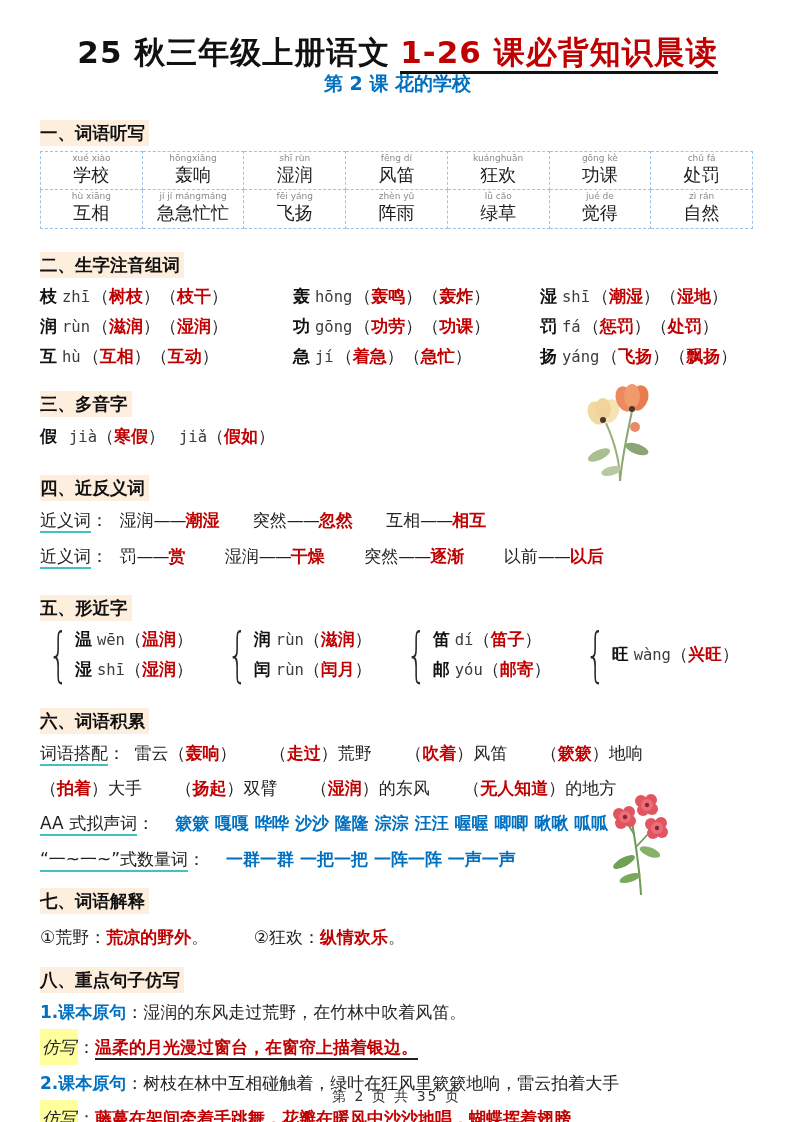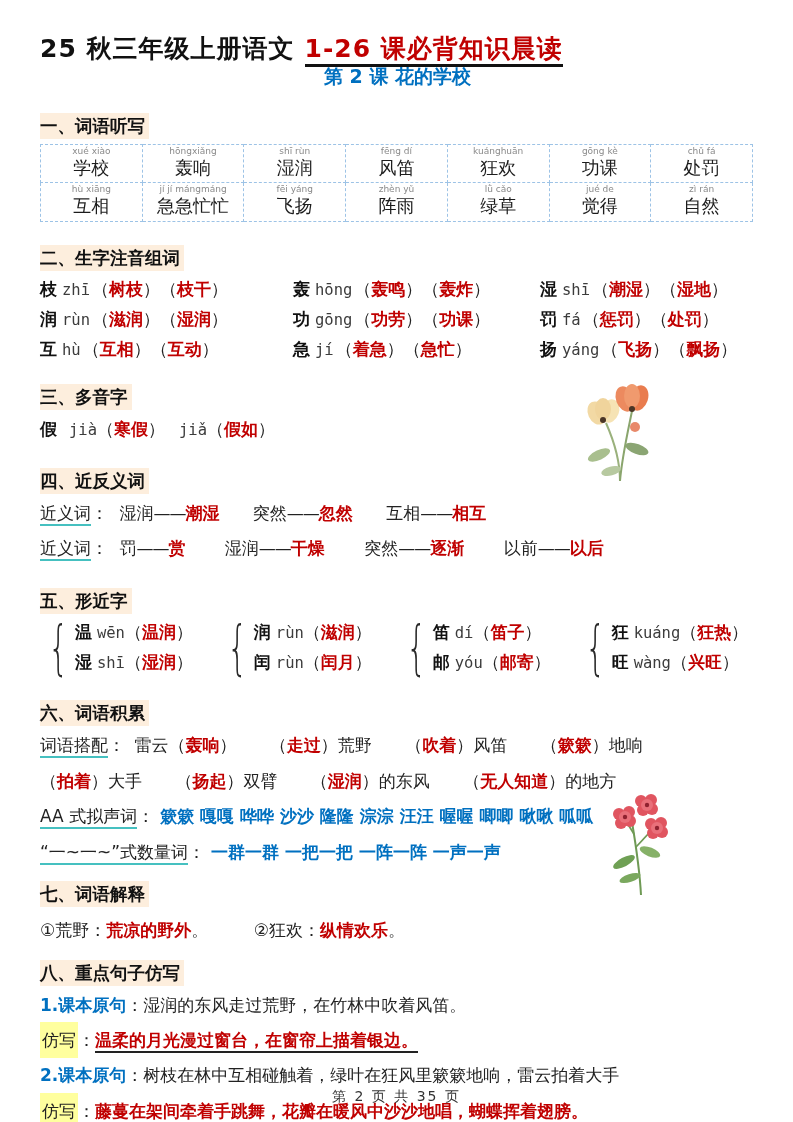--- a/index.html
+++ b/index.html
@@ -1,21 +1,21 @@
 <!DOCTYPE html>
 <html><head>
 <meta charset="utf-8">
 <style>
   * { margin:0; padding:0; box-sizing:border-box; }
   html,body { width:793px; height:1122px; background:#ffffff; }
   body { font-family:"DejaVu Sans", sans-serif; color:#1d1d1d; overflow:hidden; }
   .page { position:relative; width:793px; height:1122px; padding:34px 38px 0 40px; background:#fff; }
 
   
-  .title { font-weight:900; font-size:25px; letter-spacing:1px; line-height:1.2; }
+  .title { text-align:center; font-weight:900; font-size:31px; letter-spacing:1px; line-height:1.2; }
   .t-black { color:#111; margin-right:10px; }
   .t-red { color:#c00000; border-bottom:3px solid #111; padding-bottom:1px; }
   .subtitle { text-align:center; color:#0070c0; font-weight:bold; font-size:19px; }
 
   
   .sec { margin-top:23px; }
   .sec-label { display:inline-block; background:#fdeedd; color:#111; font-weight:bold; font-size:17.5px; padding:1px 4px 1px 0; }
 
   
   table.dict { width:713px; border-collapse:collapse; table-layout:fixed; margin-top:5px; }
@@ -43,31 +43,31 @@
   .wide .pair { margin-right:34px; }
 
   
   .xjz-row { display:flex; gap:26px; margin-top:4px; }
   .xjz-group { display:flex; align-items:center; }
   .brace { font-size:58px; font-weight:100; color:#2a2a2a; transform:scaleX(.55); line-height:.9; margin-right:-2px; }
   .xjz-lines { font-size:17px; line-height:1.75; }
   .xjz-lines .ch { margin-right:5px; }
 
   
-  .blue { color:#0070c0; font-weight:bold; }
+  .blue { color:#0070c0; font-weight:bold;margin-left:15px; }
   .dp-item { margin-right:28px; }
   .dp-item .pre, .dp-item .post { color:#222; }
 
   
   .expl-item { margin-right:40px; }
   .expl-item .def { color:#c00000; font-weight:bold; }
 
   
   .blue-label { color:#0070c0; font-weight:bold; }
-  .yellow-label { background:#ffff9e; color:#222; padding:8px 2px; }
+  .yellow-label { background:#ffff9e; color:#222; padding:8px 2px;font-style:italic; }
   .imitate-text { color:#c00000; font-weight:bold; border-bottom:2px solid #222; padding-bottom:1px; }
 
   .footer { position:absolute; left:0; right:0; bottom:16px; text-align:center; font-size:14px; color:#333; letter-spacing:2px; }
 
   .flower { position:absolute; }
   .flower1 { left:583px; top:383px; }
   .flower2 { left:610px; top:792px; }
 </style>
 </head>
 <body>
@@ -197,21 +197,20 @@
     <div class="xjz-group">
       <span class="brace">{</span>
       <div class="xjz-lines">
         <div><span class="ch">笛</span><span class="py">dí</span><span class="p">（</span><span class="rw">笛子</span><span class="p">）</span></div>
         <div><span class="ch">邮</span><span class="py">yóu</span><span class="p">（</span><span class="rw">邮寄</span><span class="p">）</span></div>
       </div>
     </div>
     <div class="xjz-group">
       <span class="brace">{</span>
       <div class="xjz-lines">
-        <div><span class="ch">狂</span><span class="py">kuáng</span><span class="p">（</span><span class="rw">狂热</span><span class="p">）</span></div>
         <div><span class="ch">旺</span><span class="py">wàng</span><span class="p">（</span><span class="rw">兴旺</span><span class="p">）</span></div>
       </div>
     </div>
   </div>
 
   <div class="sec"><span class="sec-label">六、词语积累</span></div>
   <div class="line">
     <span class="ul-teal">词语搭配</span><span class="p" style="margin-right:4px;">：</span>
     <span class="dp-item"><span class="pre">雷云</span><span class="p">（</span><span class="rw">轰响</span><span class="p">）</span><span class="post"></span></span>
     <span class="dp-item"><span class="pre"></span><span class="p">（</span><span class="rw">走过</span><span class="p">）</span><span class="post">荒野</span></span>

